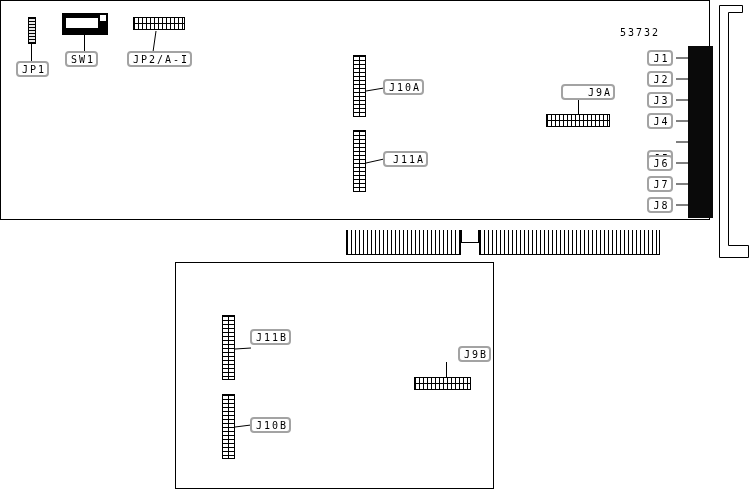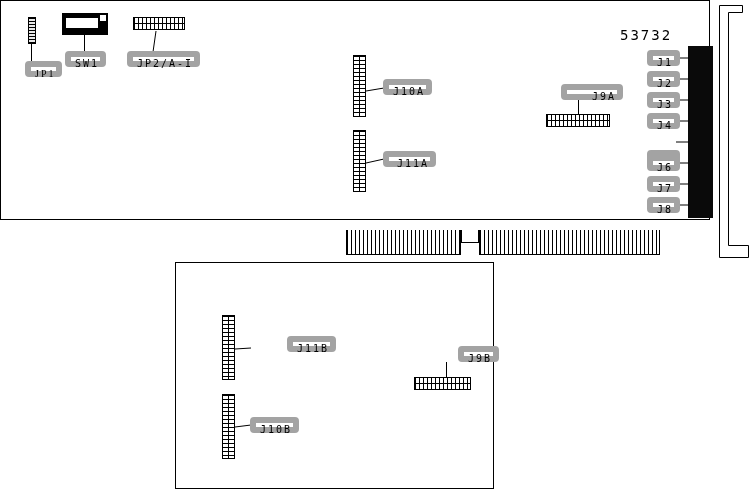--- a/index.html
+++ b/index.html
@@ -3,27 +3,27 @@
 <meta charset="utf-8">
 <style>
   * { margin:0; padding:0; box-sizing:border-box; }
   html,body { background:#fff; }
   #stage {
     position:relative; width:751px; height:496px; background:#fff;
     font-family:"DejaVu Sans Mono", monospace; color:#000; overflow:hidden;
   }
   .board { position:absolute; border:1px solid #000; background:#fff; z-index:1; }
   .label-box {
-    position:absolute; z-index:4; border:6px solid #a3a3a3; border-radius:4px;
+    position:absolute; z-index:4; border:2px solid #a3a3a3; border-radius:4px;
     background:#fff; font-size:10px; line-height:14px; height:16px;
     letter-spacing:2px; text-align:center; padding:0 1px 0 4px;
     min-width:26px; white-space:nowrap;
   }
   .part-number {
-    position:absolute; z-index:2; font-size:14px; letter-spacing:2px;text-align:right;
+    position:absolute; z-index:2; font-size:10px; letter-spacing:2px;text-align:right;
   }
   .header-v {
     position:absolute; z-index:2; width:13px; border:1px solid #000;
     background-image:
       linear-gradient(90deg, rgba(0,0,0,0) 0 5px, #000 5px 6px, rgba(0,0,0,0) 6px),
       repeating-linear-gradient(180deg, #000 0 1px, #fff 1px 4px);
   }
   .header-h {
     position:absolute; z-index:2; height:13px; border:1px solid #000;
     background-image:
@@ -98,33 +98,33 @@
     <line x1="676" y1="163" x2="689" y2="163" stroke="#000" stroke-width="1"></line>
     <line x1="676" y1="184" x2="689" y2="184" stroke="#000" stroke-width="1"></line>
     <line x1="676" y1="205" x2="689" y2="205" stroke="#000" stroke-width="1"></line>
     <line x1="235" y1="349" x2="251" y2="348" stroke="#000" stroke-width="1"></line>
     <line x1="235" y1="427" x2="251" y2="425" stroke="#000" stroke-width="1"></line>
     <line x1="446.5" y1="362" x2="446.5" y2="377" stroke="#000" stroke-width="1"></line>
   </svg>
 
   <div class="part-number" style="left:620px; top:27px;">53732</div>
 
-  <div class="label-box" style="left:25px; top:61px;font-family:Liberation Serif, serif;">JP1</div>
+  <div class="label-box" style="left:16px; top:61px;">JP1</div>
   <div class="label-box" style="left:65px; top:51px;">SW1</div>
   <div class="label-box" style="left:127px; top:51px;">JP2/A-I</div>
   <div class="label-box" style="left:383px; top:79px;">J10A</div>
   <div class="label-box" style="left:383px; top:151px;padding-left:8px;">J11A</div>
   <div class="label-box" style="left:561px; top:84px;padding-left:25px;">J9A</div>
 
   <div class="label-box" style="left:647px; top:50px;">J1</div>
   <div class="label-box" style="left:647px; top:71px;">J2</div>
   <div class="label-box" style="left:647px; top:92px;">J3</div>
   <div class="label-box" style="left:647px; top:113px;">J4</div>
   <div class="label-box" style="left:647px; top:150px;text-align:right;">J5</div>
   <div class="label-box" style="left:647px; top:155px;">J6</div>
   <div class="label-box" style="left:647px; top:176px;">J7</div>
   <div class="label-box" style="left:647px; top:197px;">J8</div>
 
-  <div class="label-box" style="left:250px; top:336px;margin-left:37px;">J11B</div>
+  <div class="label-box" style="left:250px; top:329px;">J11B</div>
   <div class="label-box" style="left:250px; top:417px;">J10B</div>
   <div class="label-box" style="left:439px; top:346px;margin-left:19px;">J9B</div>
 
 </div>
 
 </body></html>

